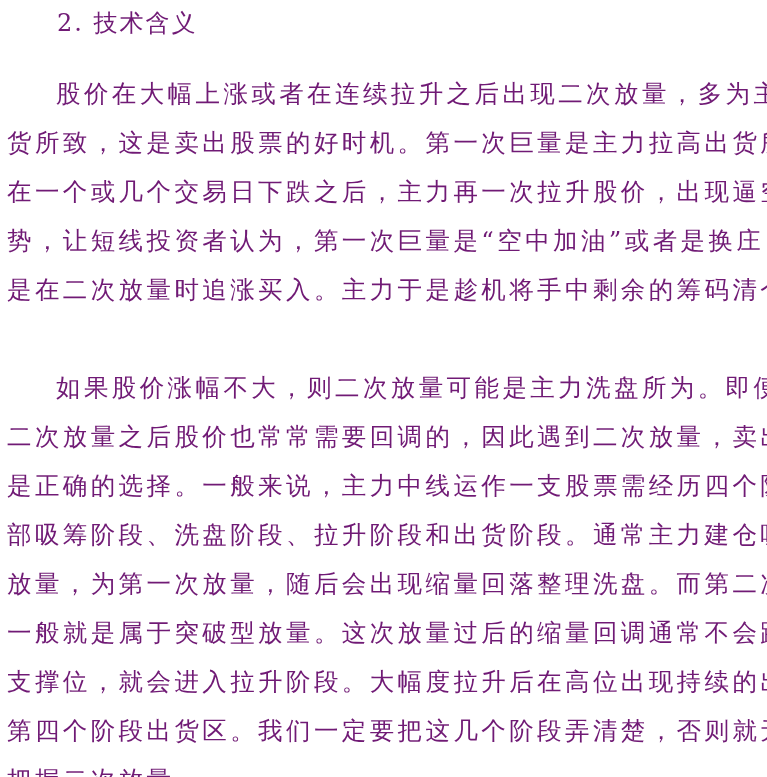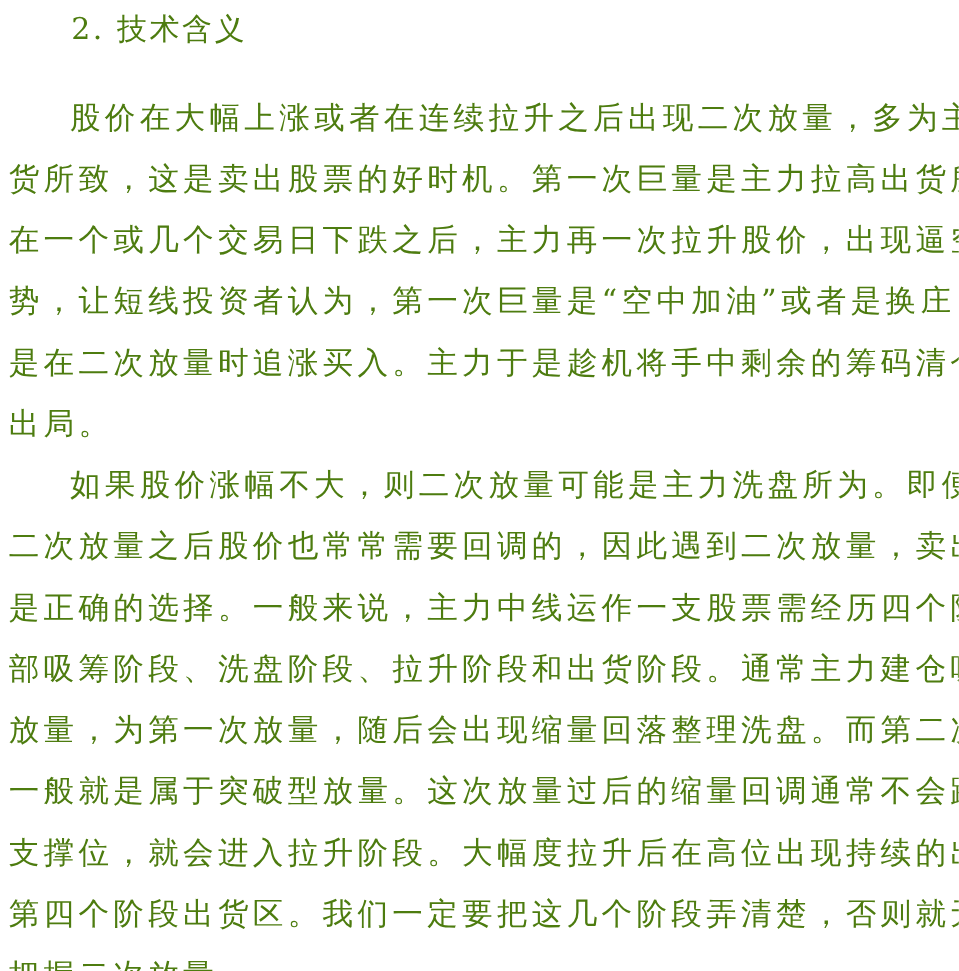--- a/index.html
+++ b/index.html
@@ -1,20 +1,20 @@
 <!DOCTYPE html>
 <html><head>
 <meta charset="utf-8">
 <style>
   html, body { margin: 0; padding: 0; background: #ffffff; }
   body { width: 767px; height: 777px; overflow: hidden; position: relative; }
   .page {
     position: absolute; left: 0; top: 0; width: 616px; height: 777px;
     font-family: "DejaVu Serif", "Liberation Serif", serif;
-    color: #4d7c0f;
+    color: #701a75;
     padding-left: 16px;
   }
   .heading {
     position: absolute; left: 57px; top: 6px;
     font-size: 24px; line-height: 34px; letter-spacing: 2px;
     white-space: nowrap;
   }
   .para {
     position: absolute; left: 7px; width: 756px;
     font-size: 24.5px; line-height: 49px;
@@ -32,21 +32,20 @@
 
 <div class="page">
   <div class="heading">2. 技术含义</div>
 
   <div class="para" id="p1">
     <span class="line indent">股价在大幅上涨或者在连续拉升之后出现二次放量，多为主力出</span>
     <span class="line">货所致，这是卖出股票的好时机。第一次巨量是主力拉高出货所为。</span>
     <span class="line">在一个或几个交易日下跌之后，主力再一次拉升股价，出现逼空走</span>
     <span class="line">势，让短线投资者认为，第一次巨量是“空中加油”或者是换庄，于</span>
     <span class="line">是在二次放量时追涨买入。主力于是趁机将手中剩余的筹码清仓</span>
-    <span class="line">出局。</span>
   </div>
 
   <div class="para" id="p2">
     <span class="line indent">如果股价涨幅不大，则二次放量可能是主力洗盘所为。即便如此，</span>
     <span class="line">二次放量之后股价也常常需要回调的，因此遇到二次放量，卖出股票都</span>
     <span class="line">是正确的选择。一般来说，主力中线运作一支股票需经历四个阶段：底</span>
     <span class="line">部吸筹阶段、洗盘阶段、拉升阶段和出货阶段。通常主力建仓吸筹阶段</span>
     <span class="line">放量，为第一次放量，随后会出现缩量回落整理洗盘。而第二次放量，</span>
     <span class="line">一般就是属于突破型放量。这次放量过后的缩量回调通常不会跌破重要</span>
     <span class="line">支撑位，就会进入拉升阶段。大幅度拉升后在高位出现持续的出货就是</span>

